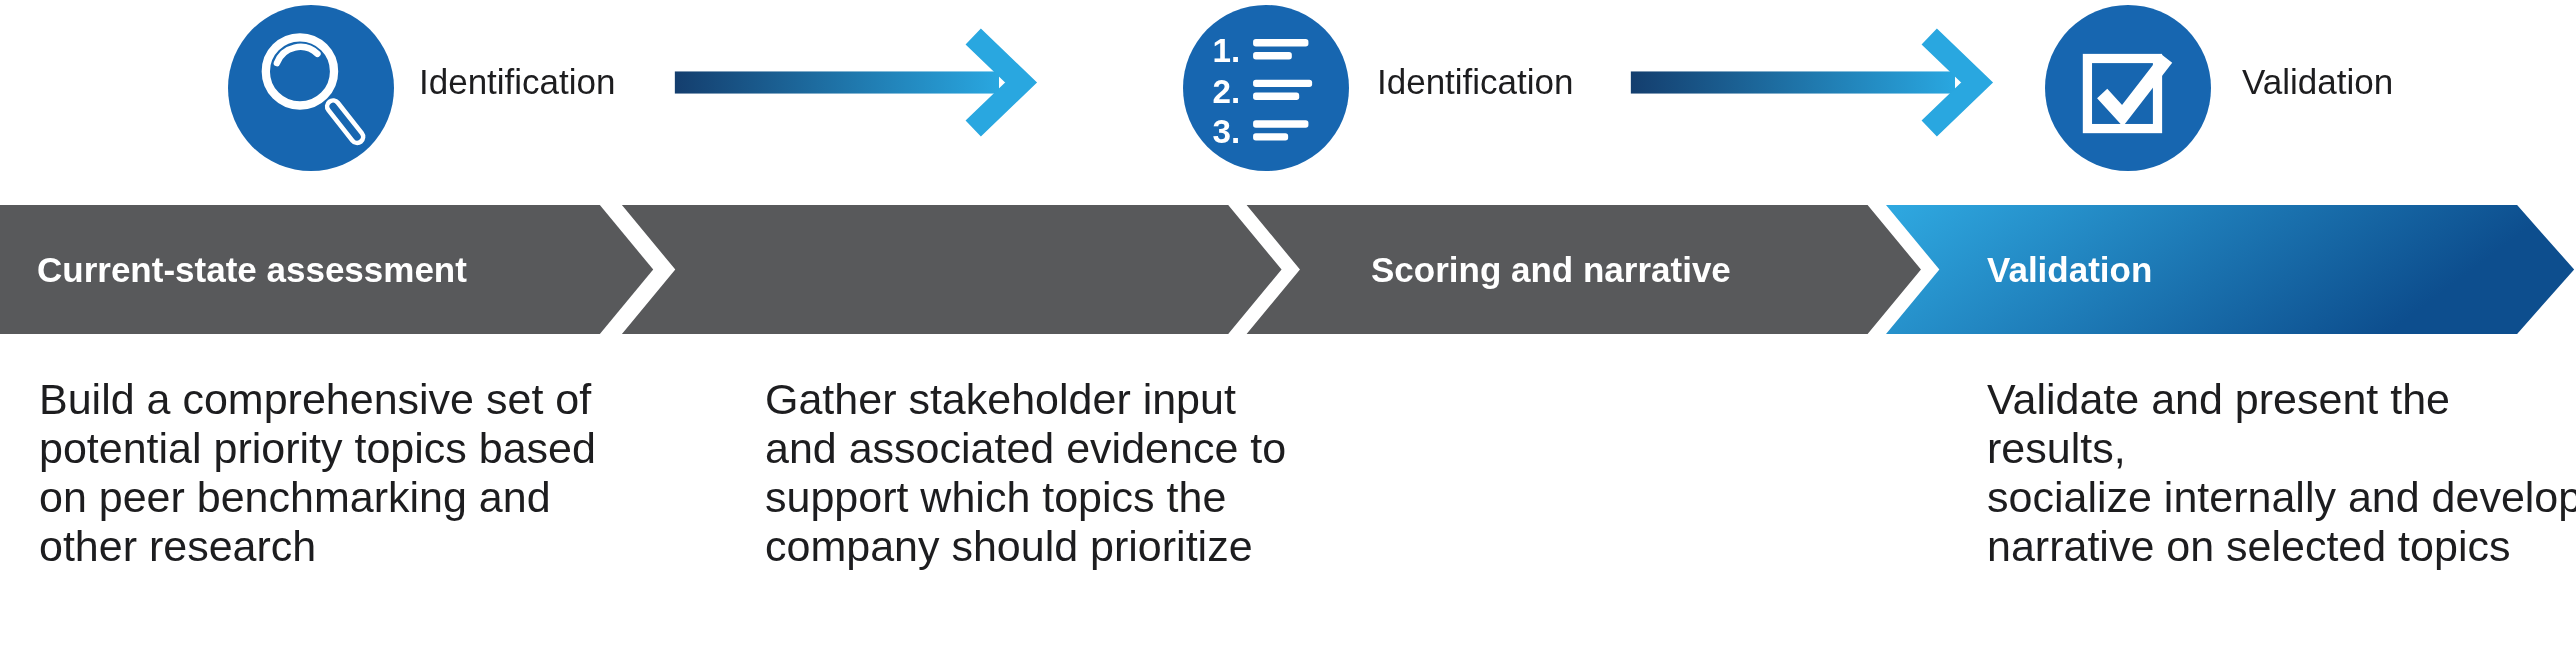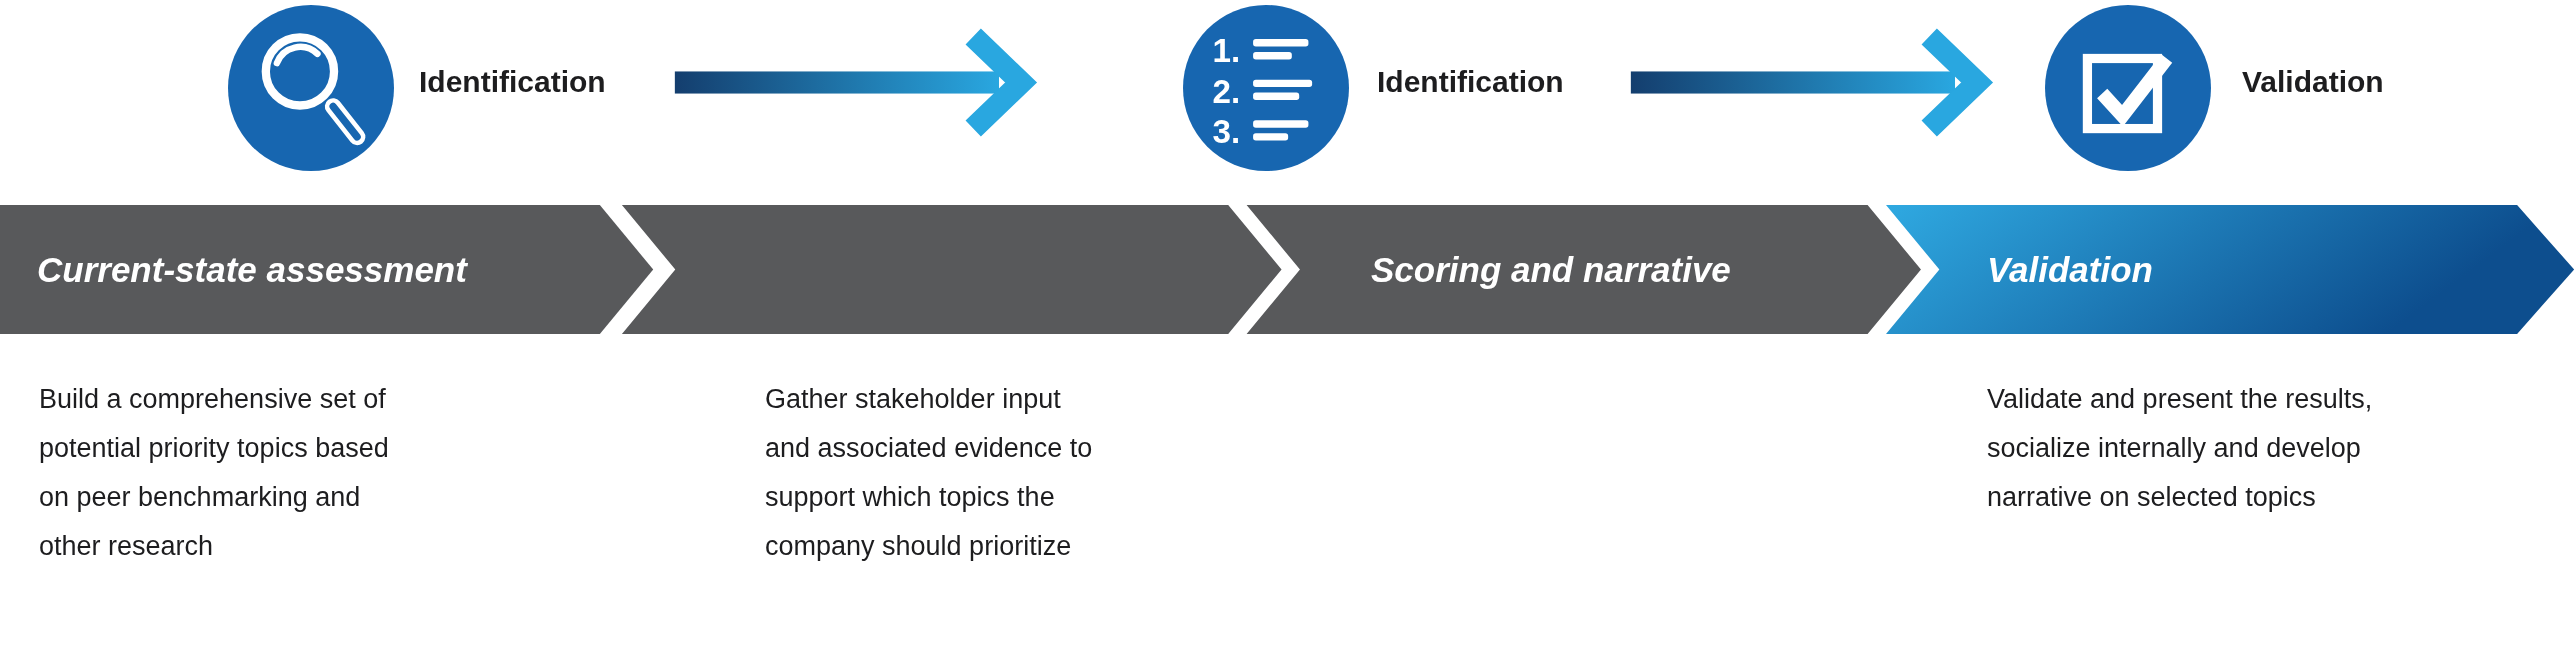--- a/index.html
+++ b/index.html
@@ -12,25 +12,25 @@
   .w-stroke{stroke:var(--white,#fff);fill:none;}
   .w-fill{fill:var(--white,#fff);}
   .blue-stroke{stroke:var(--icon-blue,#1766b0);fill:none;}
   .shaft{fill:url(#shaftGrad);}
   .arrow-head{stroke:var(--arrow-light,#29a7e0);fill:none;stroke-width:24;stroke-linejoin:miter;}
   .seg{fill:var(--bar-gray,#58595b);}
   .seg-final{fill:url(#valGrad);}
   .icon-num{fill:var(--white,#fff);font-family:"Liberation Sans",sans-serif;
             font-weight:700;font-size:36px;}
 
-  .phase-label{position:absolute;font-size:30px;line-height:35px;font-weight:700;
+  .phase-label{position:absolute;font-size:35px;line-height:35px;font-weight:400;
                color:var(--text-dark,#1d1d1f);white-space:nowrap;}
   .stage-title{position:absolute;font-size:35px;line-height:39px;font-weight:700;
-               color:var(--white,#fff);white-space:nowrap;font-style:italic;}
-  .stage-desc{position:absolute;font-size:27px;line-height:49px;font-weight:400;
+               color:var(--white,#fff);white-space:nowrap;}
+  .stage-desc{position:absolute;font-size:43px;line-height:49px;font-weight:400;
               color:var(--text-dark,#1d1d1f);white-space:pre-line;width:598px;}
 
   svg{position:absolute;display:block;}
 </style>
 </head>
 <body>
 
 <div class="canvas">
 
   <svg width="0" height="0" aria-hidden="true">

